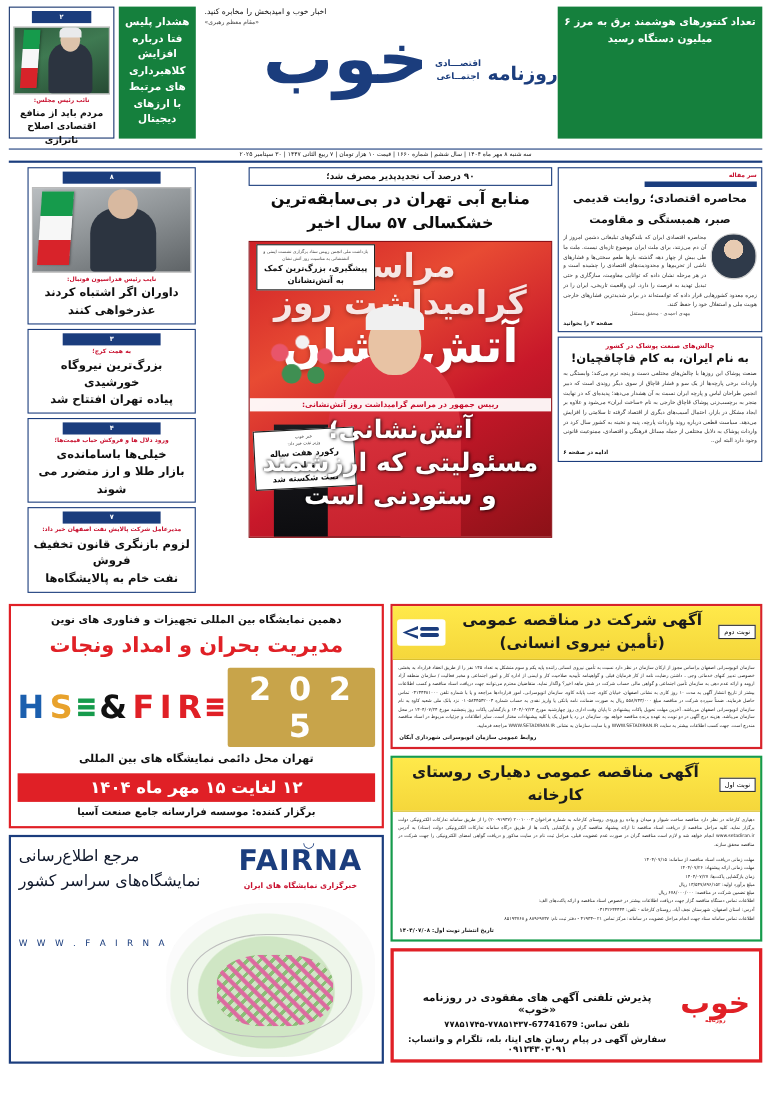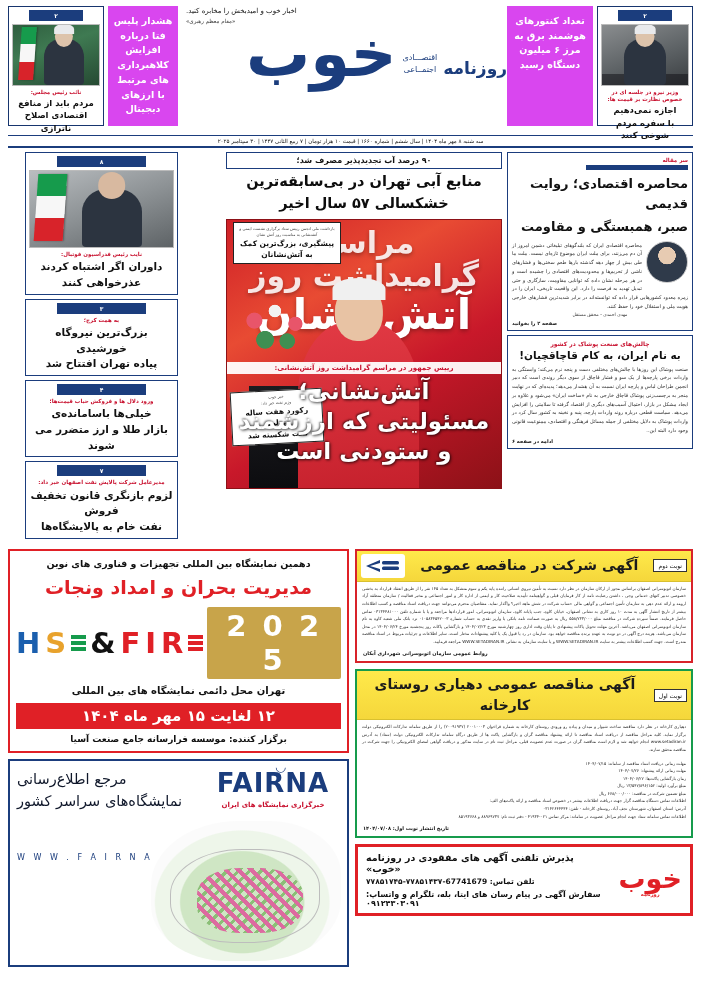--- a/index.html
+++ b/index.html
@@ -63,56 +63,56 @@
     background: rgba(20,20,25,.55);
   }
   .kicker {
     color: #c8102e; font-size: 5.5px; font-weight: bold; text-align: center;
     margin: 3px 0 1px; line-height: 1.3;
   }
   .hl-xs{ font-size: 8.5px; font-weight: bold; color: #101010; text-align: center; line-height: 1.45; }
 
   
   .promo-blue {
-    background: #d946ef; color: #fff; font-weight: bold;
+    background: #15803d; color: #fff; font-weight: bold;
     font-size: 9.5px; line-height: 1.55; text-align: center;
     padding: 8px 5px; writing-mode: horizontal-tb;
   }
   .mh-promo-wrap { display: flex; gap: 4px; height: 120px; }
 
   
   .slogan { font-size: 7px; color: #111; text-align: left; line-height: 1.5; padding-left: 8px; }
   .slogan .src { font-size: 5.5px; color: #444; }
   .logo-row { display: flex; align-items: flex-end; justify-content: flex-start; gap: 6px; }
   .logo-khoob {
     font-family: "DejaVu Sans", sans-serif; font-weight: bold;
     font-size: 64px; color: #1b3d7d; line-height: .92;
     letter-spacing: -2px; direction: rtl;
   }
   .logo-rooz {
     font-size: 17px; color: #1b3d7d; font-weight: bold; padding-bottom: 6px;
   }
-  .logo-sub { font-size: 8px; color: #1b3d7d; font-weight: normal; line-height: 1.5; padding-bottom: 8px; text-align: center; }
+  .logo-sub { font-size: 8px; color: #1b3d7d; font-weight: bold; line-height: 1.5; padding-bottom: 8px; text-align: center; }
   .dateline {
     border-top: 1px solid #1b3d7d; border-bottom: 2px solid #1b3d7d;
     font-size: 5.5px; color: #111; text-align: center; padding: 2px 0; margin-top: 3px;
     letter-spacing: .2px;
   }
 
   
   .body-grid { display: flex; gap: 5px; margin-top: 4px; }
   .col-left  { width: 186px; flex: 0 0 186px; }
   .col-mid   { flex: 1 1 auto; margin-left: 43px; }
   .col-right { width: 170px; flex: 0 0 170px; }
 
   
   .edit-box { border: 1px solid #1b3d7d; padding: 4px; margin-bottom: 4px; }
   .edit-tag { font-size: 5.5px; color: #c8102e; font-weight: bold; text-align: right; margin-bottom: 2px; }
   .edit-rule { height: 5px; background: #1b3d7d; width: 58%; margin-bottom: 4px; }
-  .edit-title { font-size: 13px; font-weight: bold; color: #111; text-align: right; line-height: 1.5; margin-bottom: 4px; }
+  .edit-title { font-size: 10px; font-weight: bold; color: #111; text-align: center; line-height: 1.5; margin-bottom: 4px; }
   .edit-body { font-size: 5px; color: #2a2a2a; line-height: 1.75; text-align: justify; }
   .edit-body .av {
     float: right; width: 42px; height: 42px; border-radius: 50%;
     background: radial-gradient(circle at 50% 34%, #e7cbb2 0 26%, #2f3a4a 27% 100%);
     margin: 0 0 2px 4px; border: 1px solid #ccc;
   }
   .byline { font-size: 4.5px; color: #444; text-align: center; clear: both; margin-top: 1px; }
   .cont { font-size: 5px; font-weight: bold; color: #111; text-align: left; margin-top: 3px; }
 
   .edit-box2 { border: 1px solid #1b3d7d; padding: 4px; }
@@ -272,44 +272,34 @@
     content: ""; position: absolute; left: 10%; top: 20%; width: 78%; height: 66%;
     border: 1px solid #bdbdbd; border-radius: 48% 40% 46% 42%;
   }
 
   .footer-ad {
     border: 3px solid #e02026; background: #fff; margin-top: 6px;
     display: flex; align-items: center; gap: 8px; padding: 5px 8px; width: 338px;
   }
   .fa-logo { font-size: 27px; font-weight: bold; color: #e02026; letter-spacing: -1px; flex: 0 0 auto; }
   .fa-logo small { display: block; font-size: 5px; color: #e02026; text-align: center; margin-top: -3px; }
-  .fa-txt { flex: 1 1 auto; text-align: left; }
+  .fa-txt { flex: 1 1 auto; text-align: center; margin-top: 32px; }
   .fa-l1 { font-size: 9.5px; font-weight: bold; color: #111; }
   .fa-l2 { font-size: 7.5px; font-weight: bold; color: #111; margin-top: 3px; }
   .fa-l3 { font-size: 8px; font-weight: bold; color: #111; margin-top: 4px; }
 </style>
 </head>
 <body>
 
 <div class="page">
 
   <div class="masthead">
 
     <div class="mh-left">
       <div class="mh-promo-wrap">
-        <div class="newsbox" style="width:96px;flex:0 0 96px;">
-          <div class="pagechip">۲</div>
-          <div class="photo p-room">
-            <div class="desk"></div>
-            <div class="person grey hair" style="right:26%;width:48%;"></div>
-          </div>
-          <div class="kicker">وزیر نیرو در جلسه ای در خصوص نظارت بر قیمت ها:</div>
-          <div class="hl-xs">اجازه نمی‌دهیم</div>
-          <div class="hl-xs">با سفره مردم شوخی کنند</div>
-        </div>
         <div class="promo-blue" style="flex:1 1 auto;">تعداد کنتورهای هوشمند برق به مرز ۶ میلیون دستگاه رسید</div>
       </div>
     </div>
 
     <div class="mh-mid">
       <div class="slogan">
         <span>اخبار خوب و امیدبخش را مخابره کنید.</span>
         <div class="src">«مقام معظم رهبری»</div>
       </div>
       <div class="logo-row">
@@ -439,20 +429,21 @@
 
   <div class="lower">
 
     <div class="lower-left">
 
       <div class="tender">
         <div class="tender-head">
           <div class="t-round">نوبت دوم</div>
           <div class="t-title">
             <div>آگهی شرکت در مناقصه عمومی</div>
+            <div>(تأمین نیروی انسانی)</div>
           </div>
           <div class="t-logo">
             <svg viewBox="0 0 80 40">
               <path d="M6 20 L34 8 L34 14 L14 20 L34 26 L34 32 Z" fill="#1b3d7d"></path>
               <rect x="38" y="10" width="34" height="7" rx="3" fill="#1b3d7d"></rect>
               <rect x="38" y="21" width="34" height="7" rx="3" fill="#1b3d7d"></rect>
             </svg>
           </div>
         </div>
         <div class="t-body">سازمان اتوبوسرانی اصفهان براساس مجوز از ارکان سازمان در نظر دارد نسبت به تأمین نیروی انسانی راننده پایه یکم و سوم متشکل به تعداد ۱۴۵ نفر را از طریق انعقاد قرارداد به بخشی خصوصی تدبیر کنهای خدماتی وجی ، داشتن رضایت نامه از کار فرمایان قبلی و گواهینامه تأییدیه صلاحیت کار و ایمنی از اداره کار و امور اجتماعی و مخبر فعالیت / سازمان منطقه آزاد ارومد و ارائه عدم دهی به سازمان تأمین اجتماعی و گواهی مالی حساب شرکت در شش ماهه اخیر؟ واگذار نماید. متقاضیان محترم می‌توانند جهت دریافت اسناد مناقصه و کسب اطلاعات بیشتر از تاریخ انتشار آگهی به مدت ۱۰ روز کاری به نشانی اصفهان، خیابان کاوه، جنب پایانه کاوه، سازمان اتوبوسرانی، امور قراردادها مراجعه و یا با شماره تلفن ۰۳۱۳۴۴۸۱۰۰۰ تماس حاصل فرمایند. ضمناً سپرده شرکت در مناقصه مبلغ ۵۵۸/۷۳۳/۰۰۰ ریال به صورت ضمانت نامه بانکی یا واریز نقدی به حساب شماره ۰۱۰۵۸۳۴۵۴۲۰۰۳ نزد بانک ملی شعبه کاوه به نام سازمان اتوبوسرانی اصفهان می‌باشد. آخرین مهلت تحویل پاکات پیشنهادی تا پایان وقت اداری روز چهارشنبه مورخ ۱۴۰۴/۰۷/۲۳ و بازگشایی پاکات روز پنجشنبه مورخ ۱۴۰۴/۰۷/۲۴ در محل سازمان می‌باشد. هزینه درج آگهی در دو نوبت به عهده برنده مناقصه خواهد بود. سازمان در رد یا قبول یک یا کلیه پیشنهادات مختار است. سایر اطلاعات و جزئیات مربوط در اسناد مناقصه مندرج است. جهت کسب اطلاعات بیشتر به سایت WWW.SETADIRAN.IR و یا سایت سازمان به نشانی WWW.SETADIRAN.IR مراجعه فرمایید.</div>

